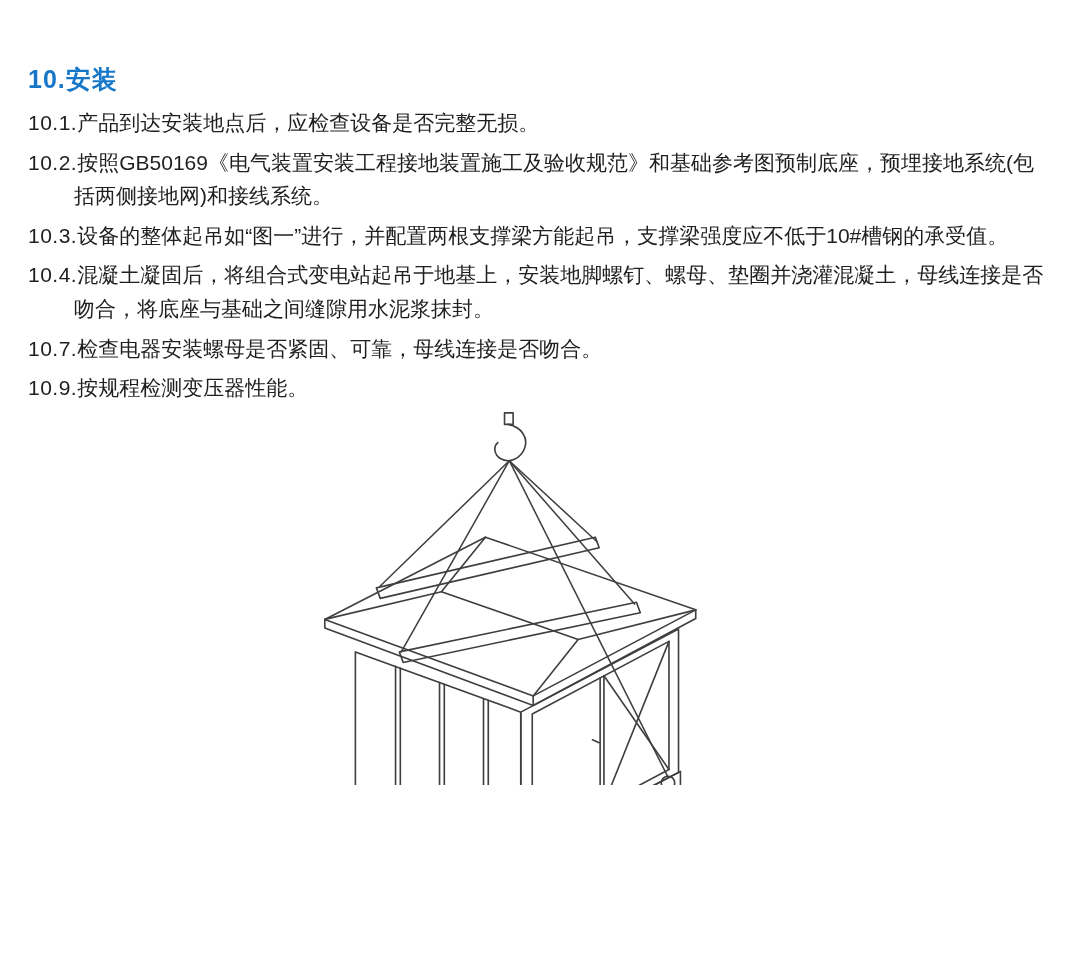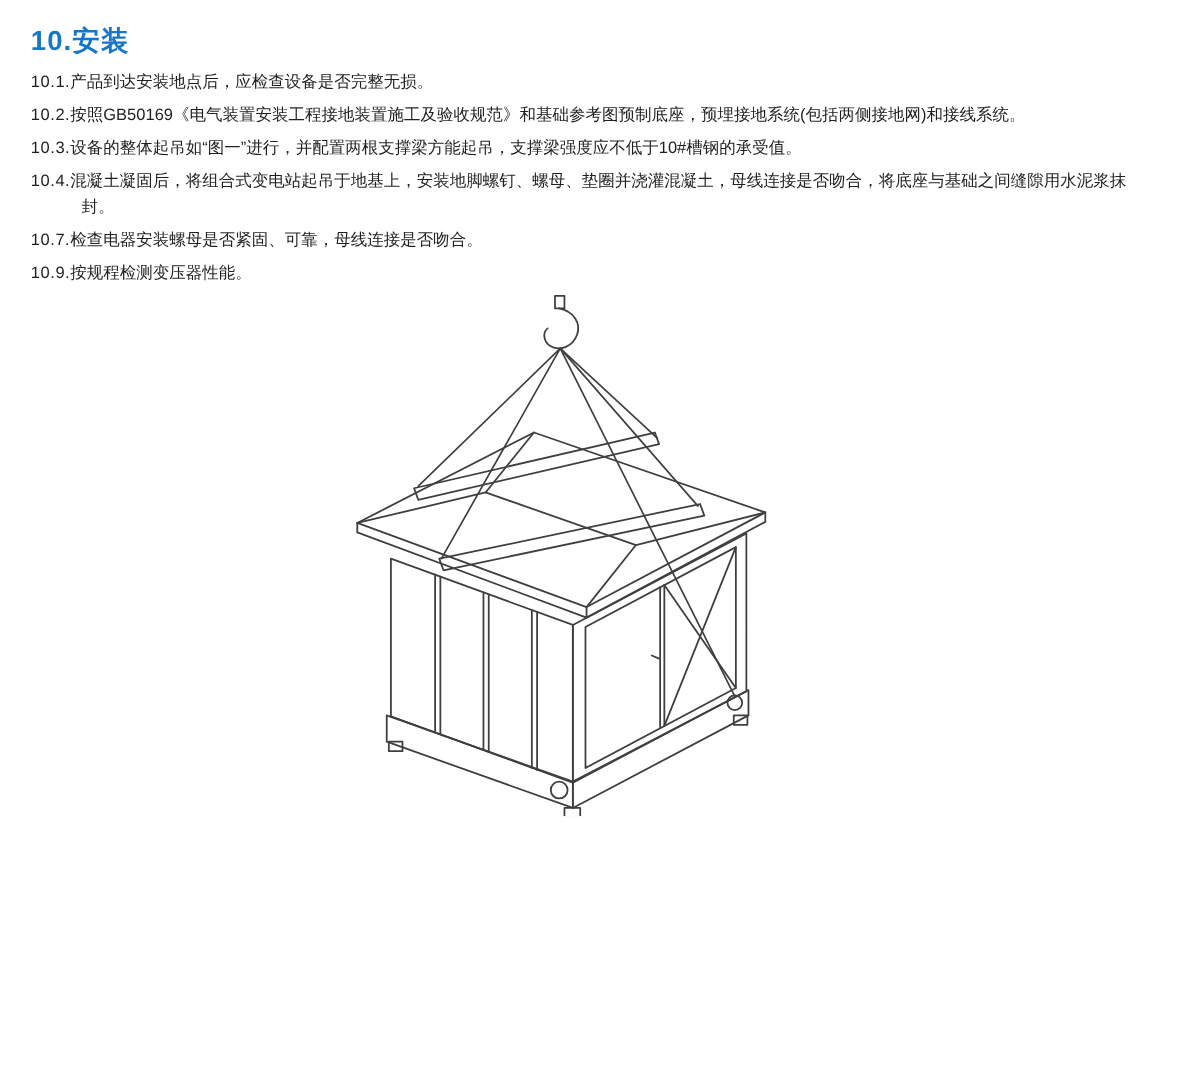--- a/index.html
+++ b/index.html
@@ -1,30 +1,30 @@
 <!DOCTYPE html>
 <html><head>
 <meta charset="utf-8">
 <style>
   html,body{margin:0;padding:0;background:#ffffff;}
   .page{
     width:1070px;height:742px;box-sizing:border-box;
     padding:20px 28px 0 28px;overflow:hidden;
     font-family:"Liberation Sans","DejaVu Sans",sans-serif;
-    color:#1f1f1f;background:#ffffff;
+    color:#1f1f1f;background:#ffffff;margin-top:43px;
   }
   .title{
     margin:0 0 10px 0;
     font-size:25px;font-weight:bold;color:#1677c8;
     letter-spacing:1px;
   }
   .items{width:1016px;}
   .item{
     margin:6px 0;
-    font-size:15px;line-height:1.6;
+    font-size:21px;line-height:1.6;
     padding-left:46px;text-indent:-46px;
     color:#1f1f1f;
   }
   .item .num{letter-spacing:0.5px;}
   .figure{margin:2px 0 0 268px;width:440px;}
   .figure svg{display:block;}
   .figure figcaption{
     text-align:center;font-size:19px;font-weight:bold;
     margin-top:2px;color:#1f1f1f;
   }

